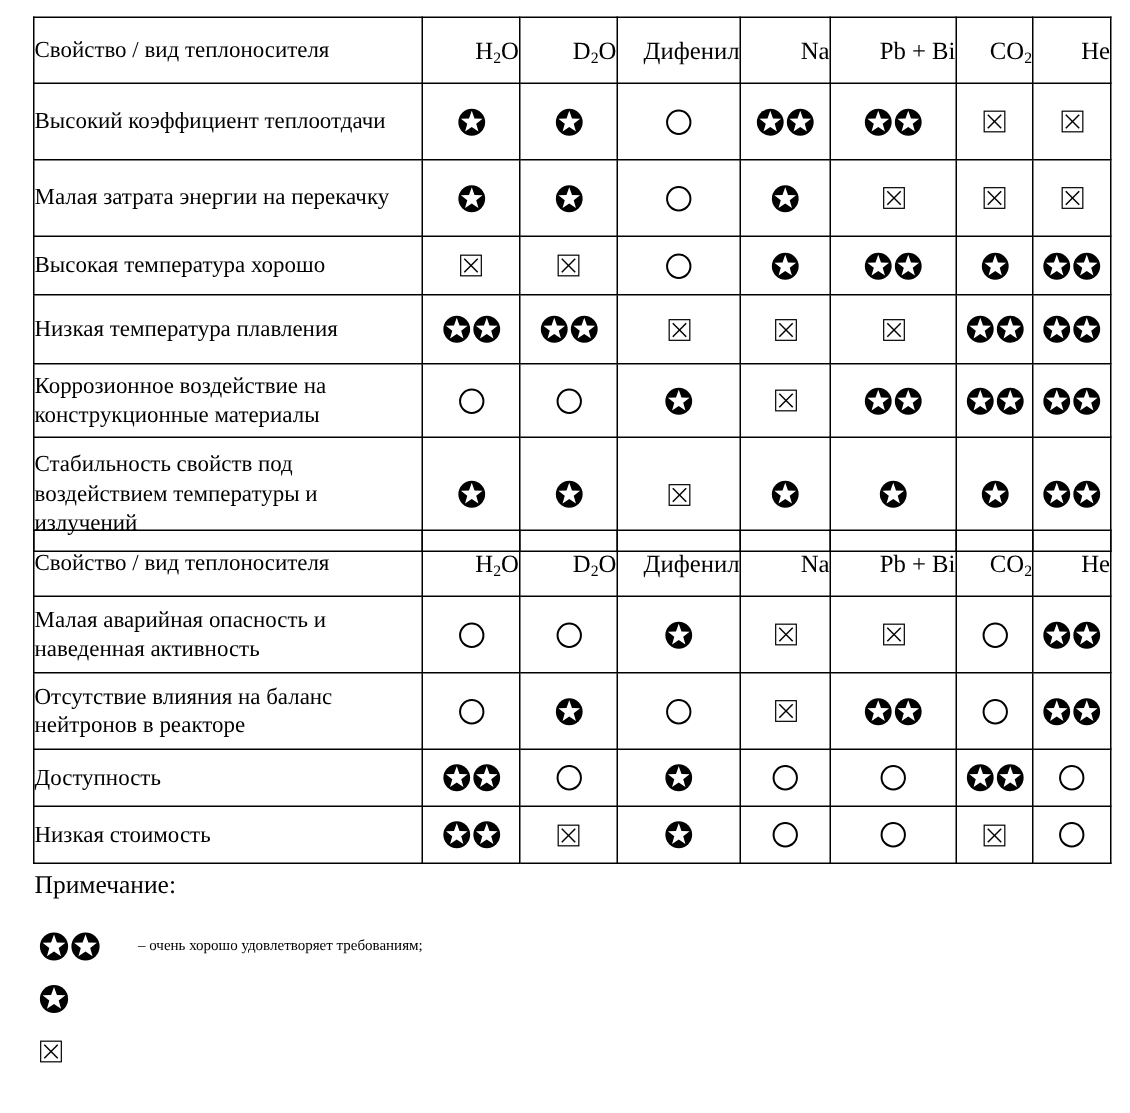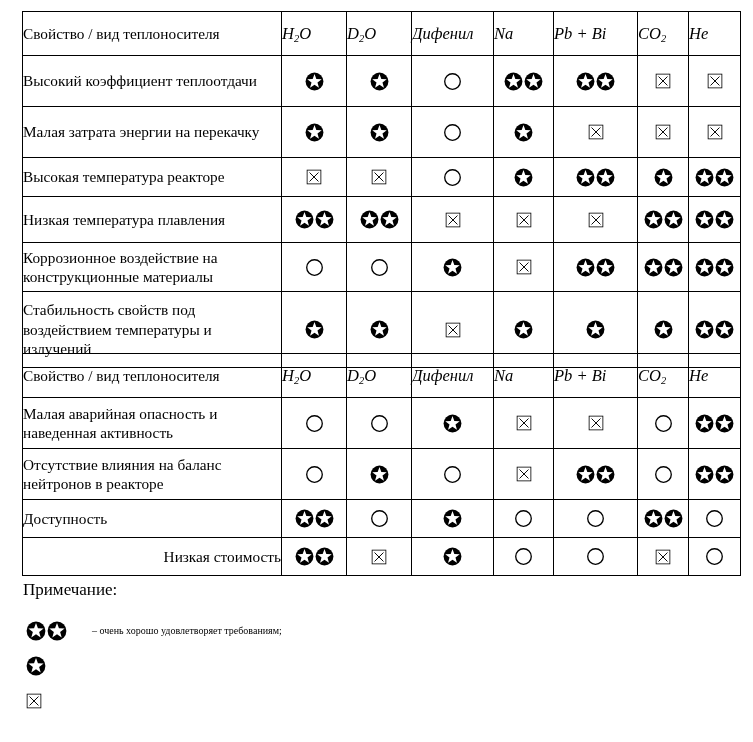--- a/index.html
+++ b/index.html
@@ -39,23 +39,22 @@
   }
 
   td.lbl {
     padding: 5px 7px 5px 8px;
     font-size: 15.3px;
     line-height: 1.27;
     text-align: left;
     vertical-align: middle;
   }
   td.hdr {
-    font-style: italic;
     font-size: 16.5px;
-    text-align: left;
+    text-align: right;
     vertical-align: middle;
     white-space: nowrap;
   }
   td.hdr sub {
     font-size: 10.5px;
     vertical-align: baseline;
     position: relative;
     top: 3px;
   }
   td.cell {
@@ -290,21 +289,21 @@
                 <svg width="16" height="16" viewBox="0 0 100 100">
                   <rect x="7" y="7" width="86" height="86" fill="#fff" stroke="#000" stroke-width="5"></rect>
                   <line x1="22" y1="22" x2="78" y2="78" stroke="#000" stroke-width="6"></line>
                   <line x1="78" y1="22" x2="22" y2="78" stroke="#000" stroke-width="6"></line>
                 </svg>
               </span>
             </span>
           </td>
         </tr>
         <tr>
-          <td class="lbl" style="height: 38px;">Высокая температура реакторе</td>
+          <td class="lbl" style="height: 38px;">Высокая температура хорошо</td>
           <td class="cell">
             <span class="syms">
               <span class="sym">
                 <svg width="16" height="16" viewBox="0 0 100 100">
                   <rect x="7" y="7" width="86" height="86" fill="#fff" stroke="#000" stroke-width="5"></rect>
                   <line x1="22" y1="22" x2="78" y2="78" stroke="#000" stroke-width="6"></line>
                   <line x1="78" y1="22" x2="22" y2="78" stroke="#000" stroke-width="6"></line>
                 </svg>
               </span>
             </span>
@@ -913,21 +912,21 @@
             <span class="syms">
               <span class="sym">
                 <svg width="19" height="19" viewBox="0 0 100 100">
                   <circle cx="50" cy="50" r="41" fill="none" stroke="#000" stroke-width="7"></circle>
                 </svg>
               </span>
             </span>
           </td>
         </tr>
         <tr>
-          <td class="lbl" style="height: 37px; text-align: right;">Низкая стоимость</td>
+          <td class="lbl" style="height: 37px;">Низкая стоимость</td>
           <td class="cell">
             <span class="syms">
               <span class="sym">
                 <svg width="19" height="19" viewBox="0 0 100 100">
                   <circle cx="50" cy="50" r="47" fill="#000"></circle>
                   <polygon points="50.00,10.00 59.70,36.65 88.04,37.64 65.69,55.10 73.51,82.36 50.00,66.50 26.49,82.36 34.31,55.10 11.96,37.64 40.30,36.65" fill="#fff"></polygon>
                 </svg>
               </span>
               <span class="sym">
                 <svg width="19" height="19" viewBox="0 0 100 100">

